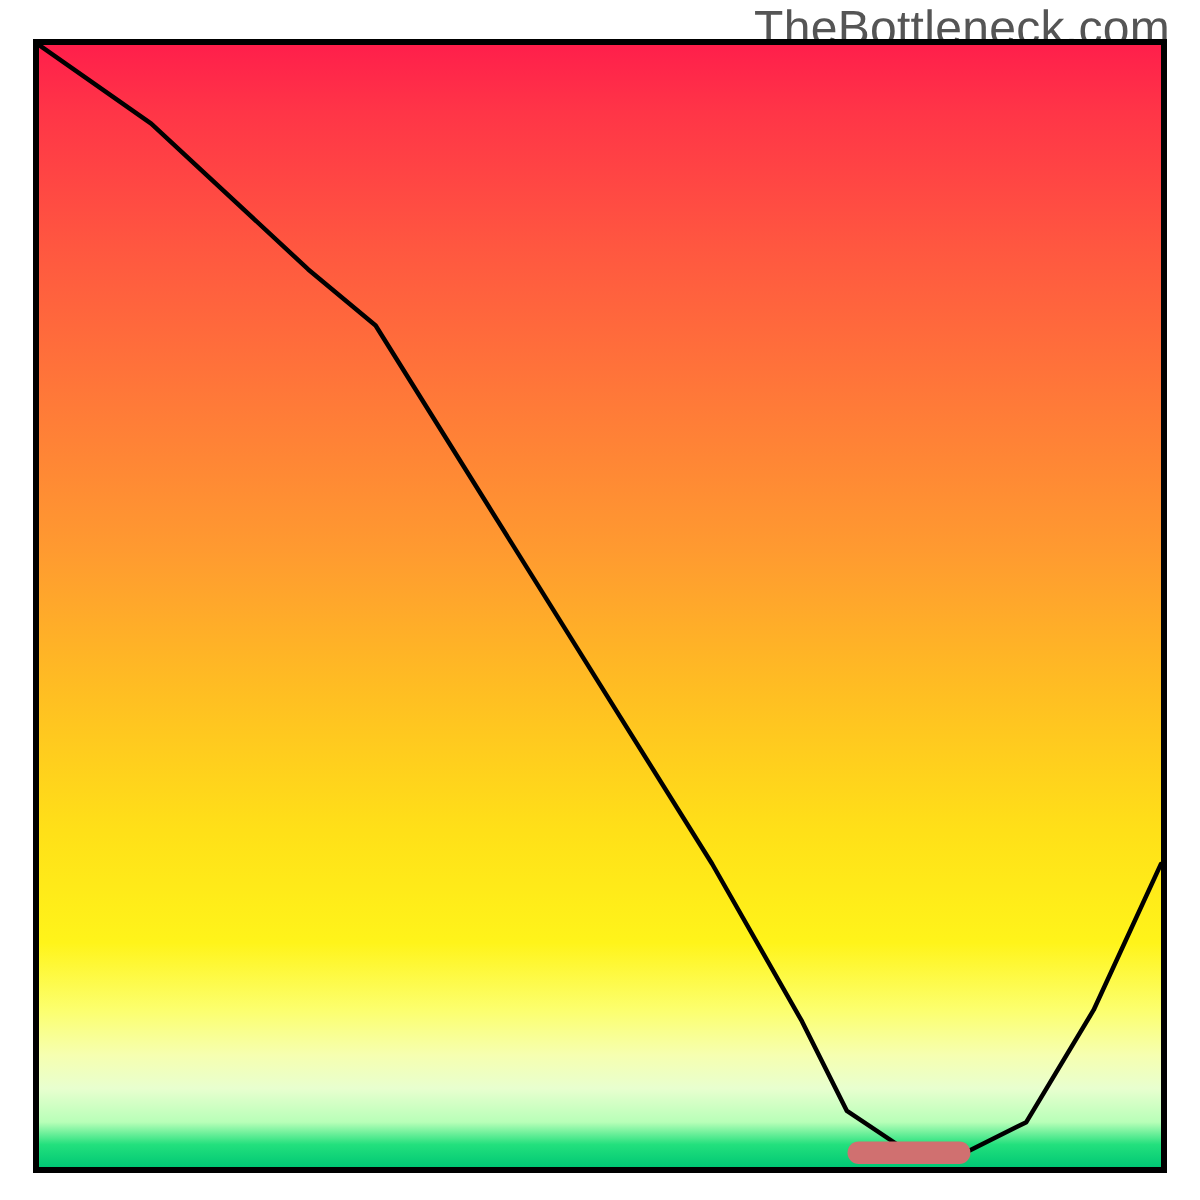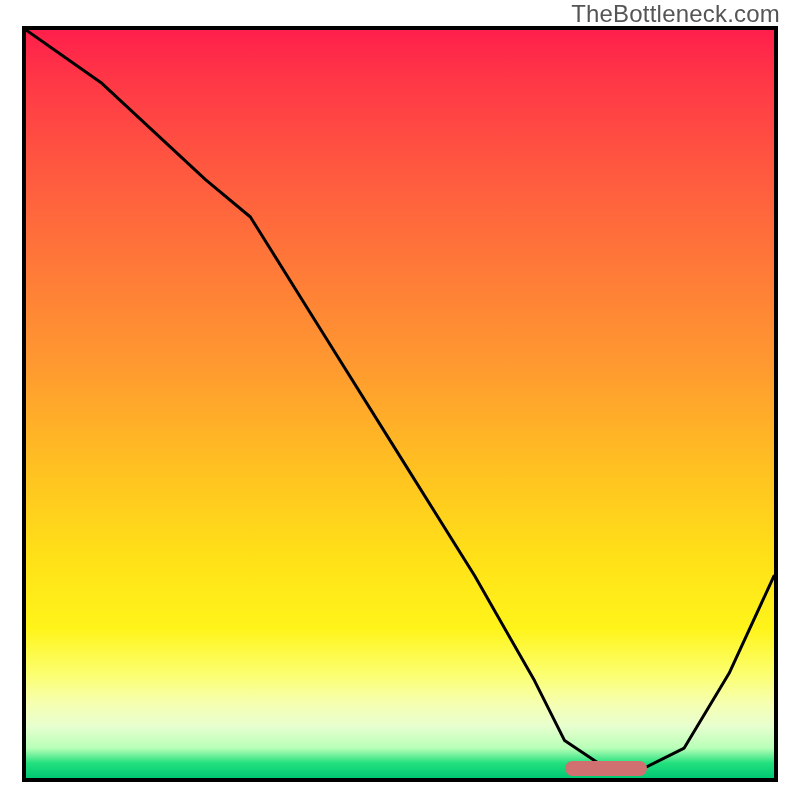--- a/index.html
+++ b/index.html
@@ -12,21 +12,21 @@
   }
   .container {
     position: relative;
     width: 800px;
     height: 800px;
   }
   .watermark {
     position: absolute;
     top: 0px;
     right: 20px;
-    font-size: 24px;
+    font-size: 32px;
     font-weight: 500;
     color: #555;
     letter-spacing: 0.2px;
   }
   .plot-frame {
     position: absolute;
     left: 22px;
     top: 26px;
     width: 756px;
     height: 756px;

